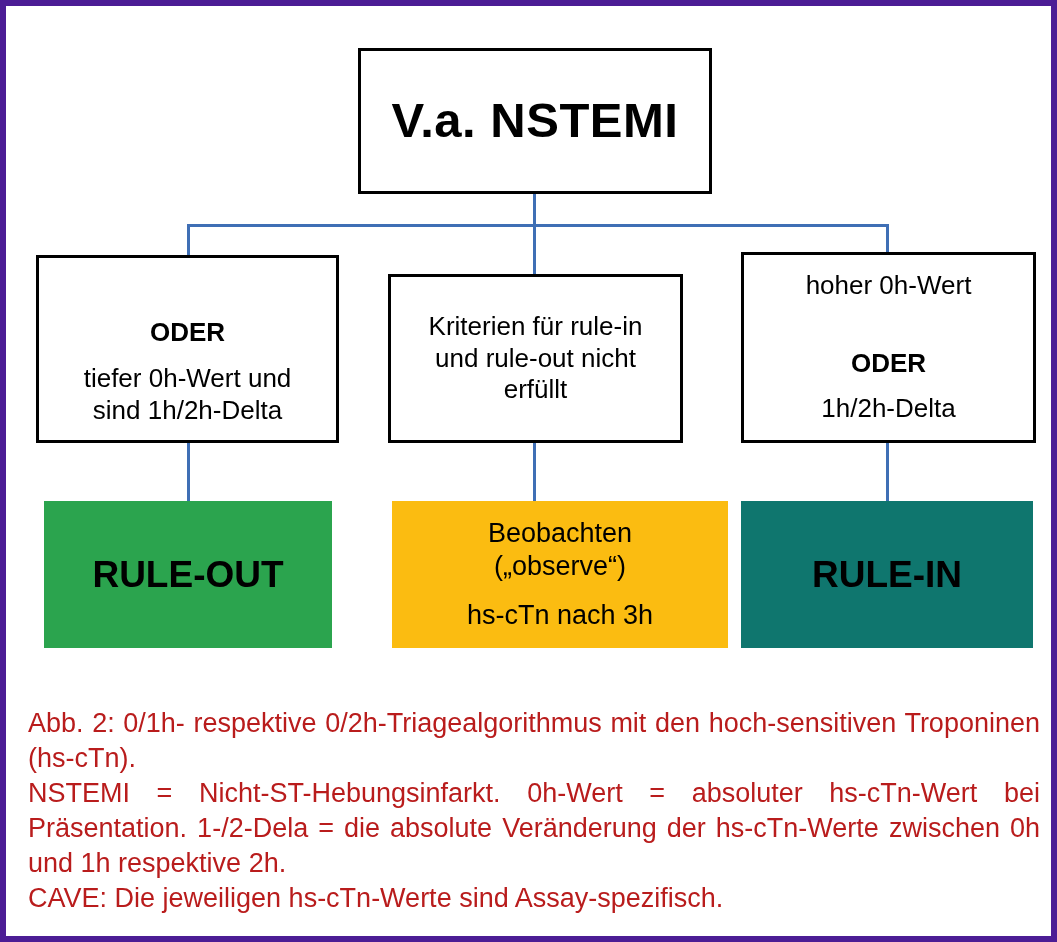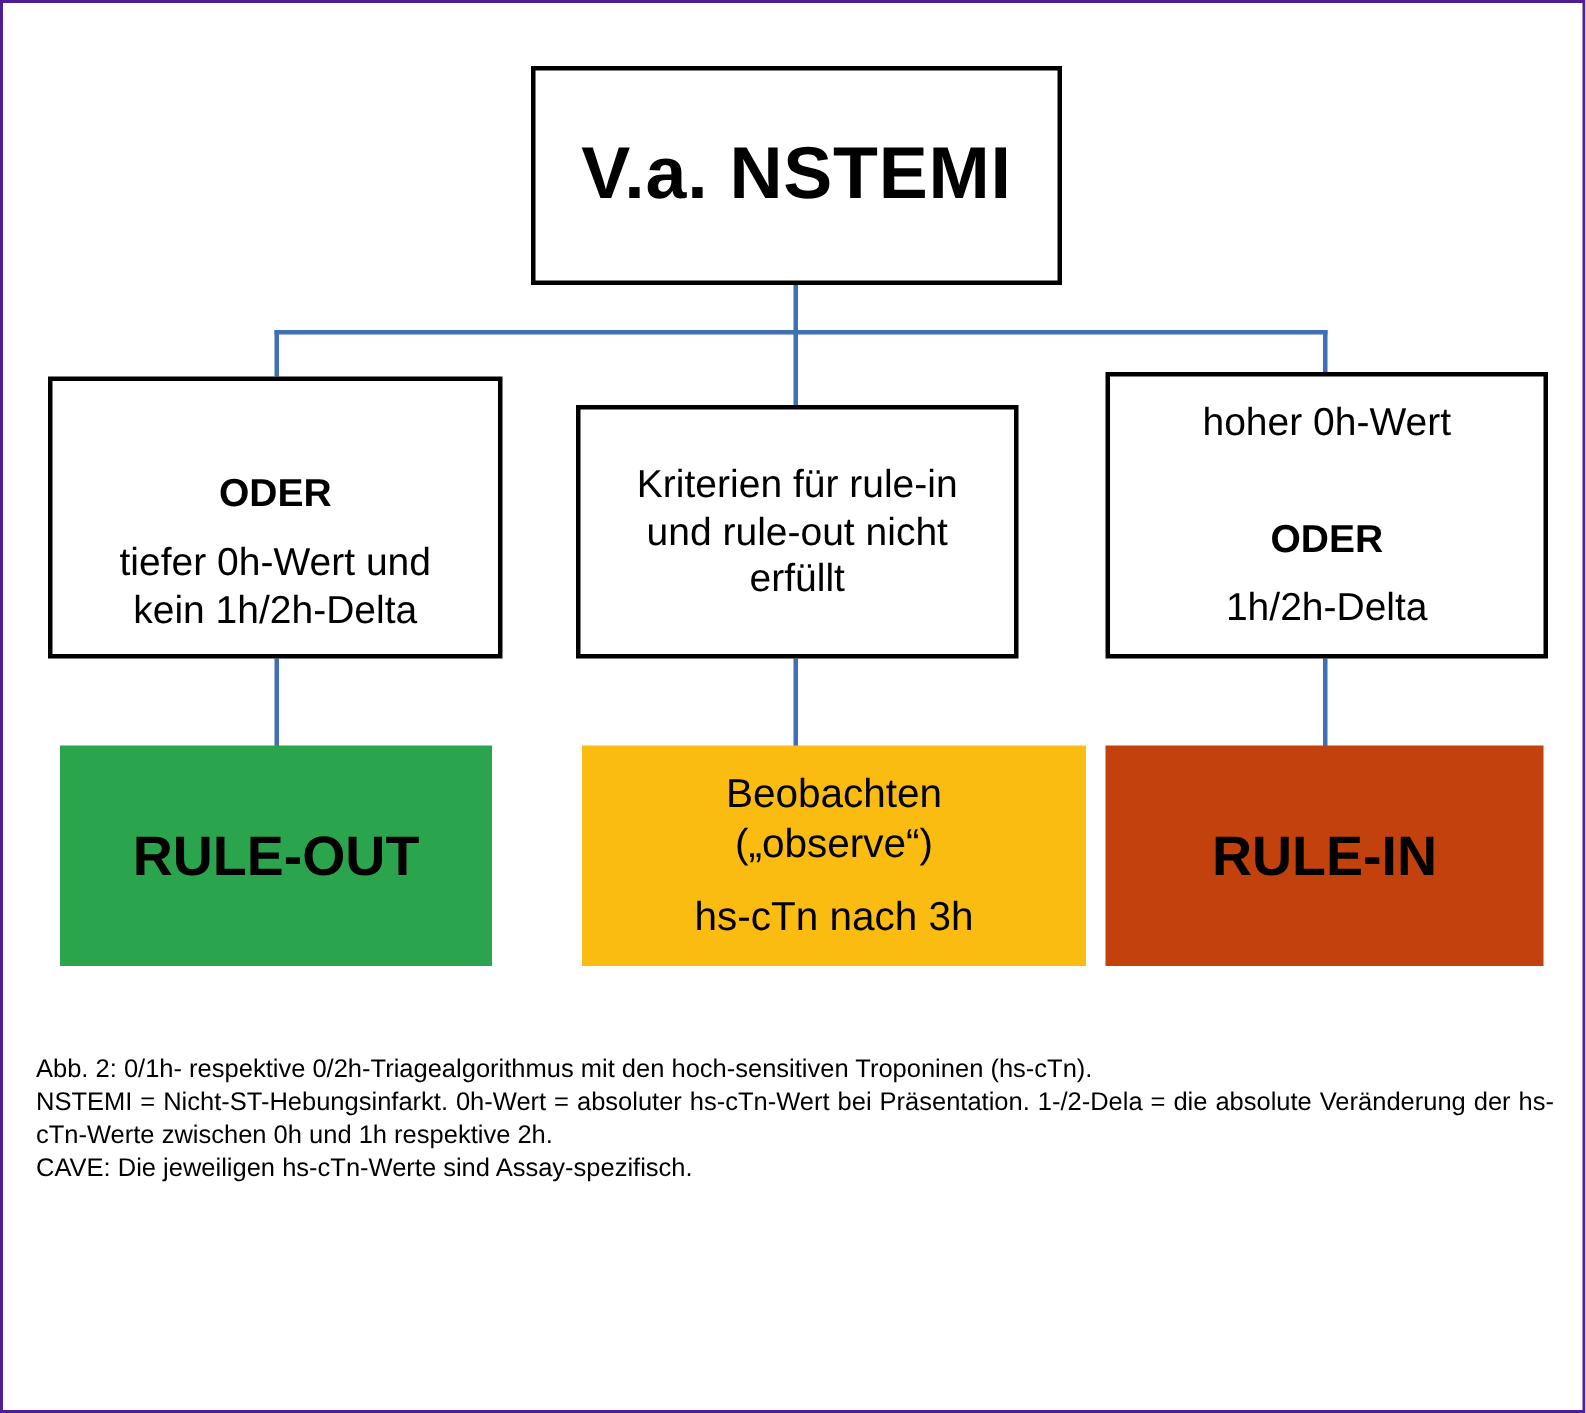--- a/index.html
+++ b/index.html
@@ -9,21 +9,21 @@
   }
   body {
     font-family: "Liberation Sans", sans-serif;
   }
   #figure {
     position: relative;
     width: 1057px;
     height: 942px;
     background: #ffffff;
     box-sizing: border-box;
-    border: 2px solid #4c1d95;
+    border: 6px solid #4c1d95;
     overflow: hidden;
   }
 
   
   .node {
     position: absolute;
     box-sizing: border-box;
     display: flex;
     flex-direction: column;
     align-items: center;
@@ -94,23 +94,23 @@
   #link-left  { left: 181px; top: 436px; height: 61px; }
   #link-mid   { left: 527px; top: 436px; height: 61px; }
   #link-right { left: 880px; top: 436px; height: 61px; }
 
   
   #caption {
     position: absolute;
     left: 22px;
     top: 700px;
     width: 1012px;
-    font-size: 17px;
+    font-size: 27px;
     line-height: 1.30;
-    color: #000000;
+    color: #b91c1c;
   }
   .cap-par {
     margin: 0;
     text-align: justify;
   }
   .cap-par.last { text-align: left; }
 </style>
 </head>
 <body>
 
@@ -127,21 +127,21 @@
   <div class="conn v" id="drop-right" style="background: rgb(63, 111, 181);"></div>
   <div class="conn v" id="link-left" style="background: rgb(63, 111, 181);"></div>
   <div class="conn v" id="link-mid" style="background: rgb(63, 111, 181);"></div>
   <div class="conn v" id="link-right" style="background: rgb(63, 111, 181);"></div>
 
   <div class="node outline" id="crit-left">
     <div class="crit-gap"></div>
     <div class="crit-line strong">ODER</div>
     <div class="crit-gap"></div>
     <div class="crit-line">tiefer 0h-Wert und</div>
-    <div class="crit-line">kein 1h/2h-Delta</div>
+    <div class="crit-line">sind 1h/2h-Delta</div>
   </div>
 
   <div class="node outline" id="crit-mid">
     <div class="crit-line">Kriterien für rule-in</div>
     <div class="crit-line">und rule-out nicht</div>
     <div class="crit-line">erfüllt</div>
   </div>
 
   <div class="node outline" id="crit-right">
     <div class="crit-line">hoher 0h-Wert</div>
@@ -155,21 +155,21 @@
     <div class="res-big">RULE-OUT</div>
   </div>
 
   <div class="node" id="res-mid" style="background: rgb(251, 188, 17);">
     <div class="res-line">Beobachten</div>
     <div class="res-line">(„observe“)</div>
     <div class="res-gap"></div>
     <div class="res-line">hs-cTn nach 3h</div>
   </div>
 
-  <div class="node" id="res-right" style="background: #c2410c;">
+  <div class="node" id="res-right" style="background: #0f766e;">
     <div class="res-big">RULE-IN</div>
   </div>
 
   <div id="caption">
     <p class="cap-par">Abb. 2: 0/1h- respektive 0/2h-Triagealgorithmus mit den hoch-sensitiven Troponinen (hs-cTn).</p>
     <p class="cap-par">NSTEMI = Nicht-ST-Hebungsinfarkt. 0h-Wert = absoluter hs-cTn-Wert bei Präsentation. 1-/2-Dela = die absolute Veränderung der hs-cTn-Werte zwischen 0h und 1h respektive 2h.</p>
     <p class="cap-par last">CAVE: Die jeweiligen hs-cTn-Werte sind Assay-spezifisch.</p>
   </div>
 
 </div>

